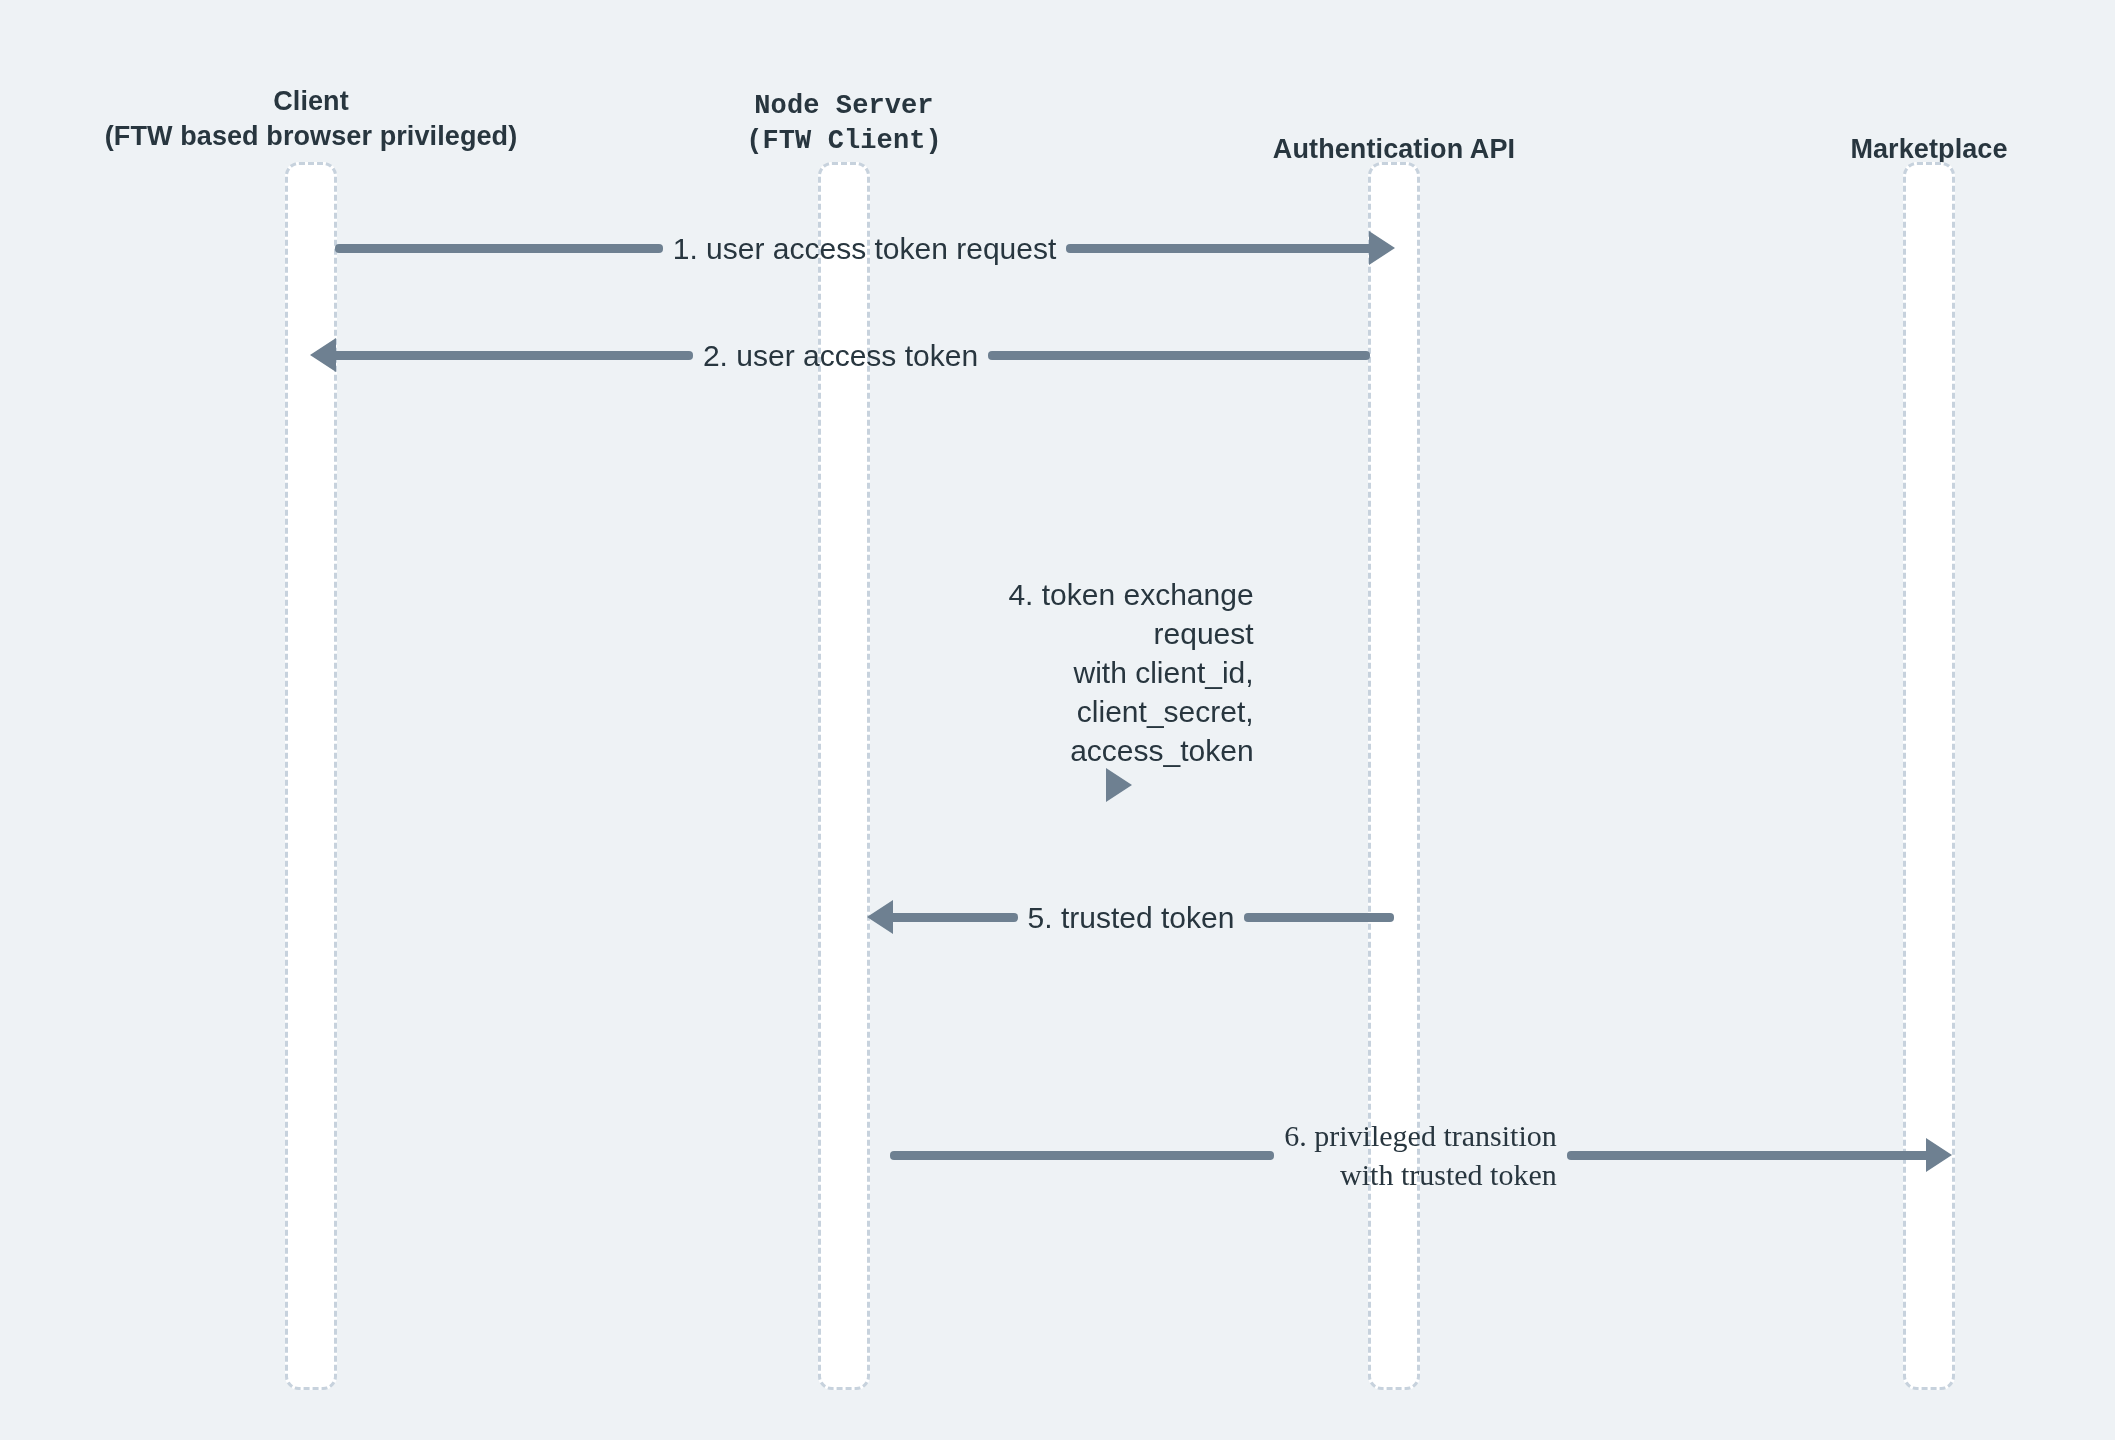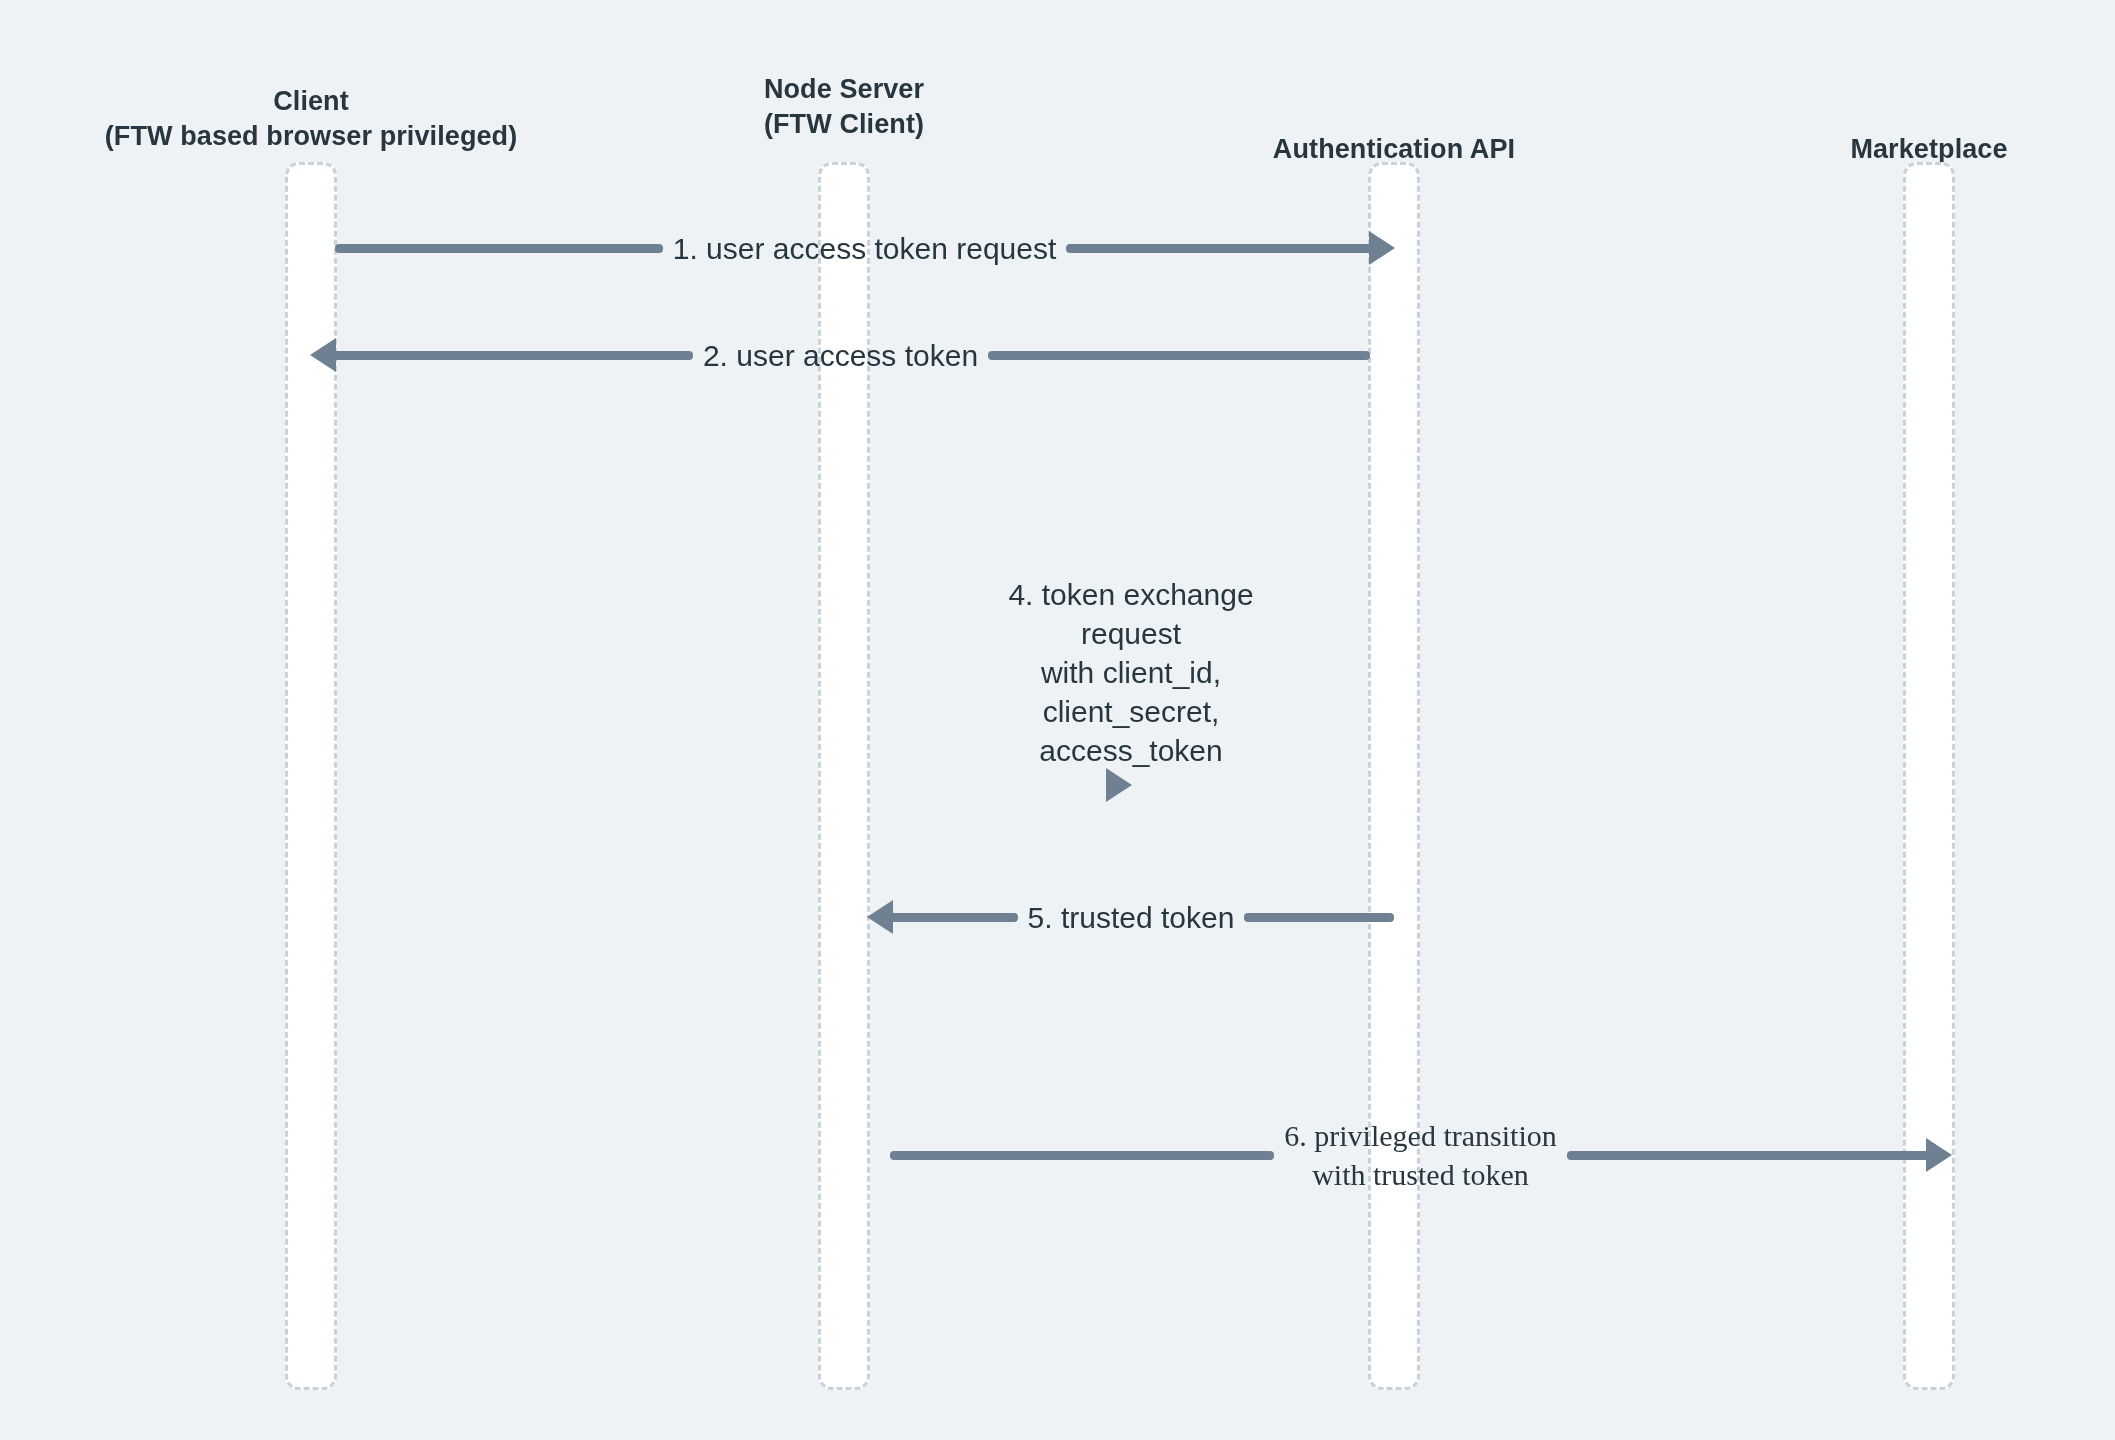--- a/index.html
+++ b/index.html
@@ -53,21 +53,21 @@
     position: absolute;
     display: flex;
     align-items: center;
     justify-content: center;
     box-sizing: border-box;
   }
   .msg-text {
     color: #28363f;
     font-size: 30px;
     line-height: 1.30;
-    text-align: center;
+    text-align: right;
     white-space: pre-line;
     padding: 0 10px;
     flex: 0 0 auto;
   }
   .seg {
     flex: 1 1 auto;
     position: relative;
     height: 9px;
     min-width: 0;
   }
@@ -110,21 +110,21 @@
 </head>
 <body>
 
 <div id="diagram">
 
   <div class="participant-label" style="left:311px; top:48px;">
     <span>Client</span>
     <span class="line2">(FTW based browser privileged)</span>
   </div>
 
-  <div class="participant-label" style="left:844px; top:36px;">
+  <div class="participant-label" style="left:844px; top:53px;font-family:Liberation Mono, monospace;">
     <span>Node Server</span>
     <span class="line2">(FTW Client)</span>
   </div>
 
   <div class="participant-label" style="left:1394px; top:96px;">
     <span>Authentication API</span>
   </div>
 
   <div class="participant-label" style="left:1929px; top:96px;">
     <span>Marketplace API</span>

